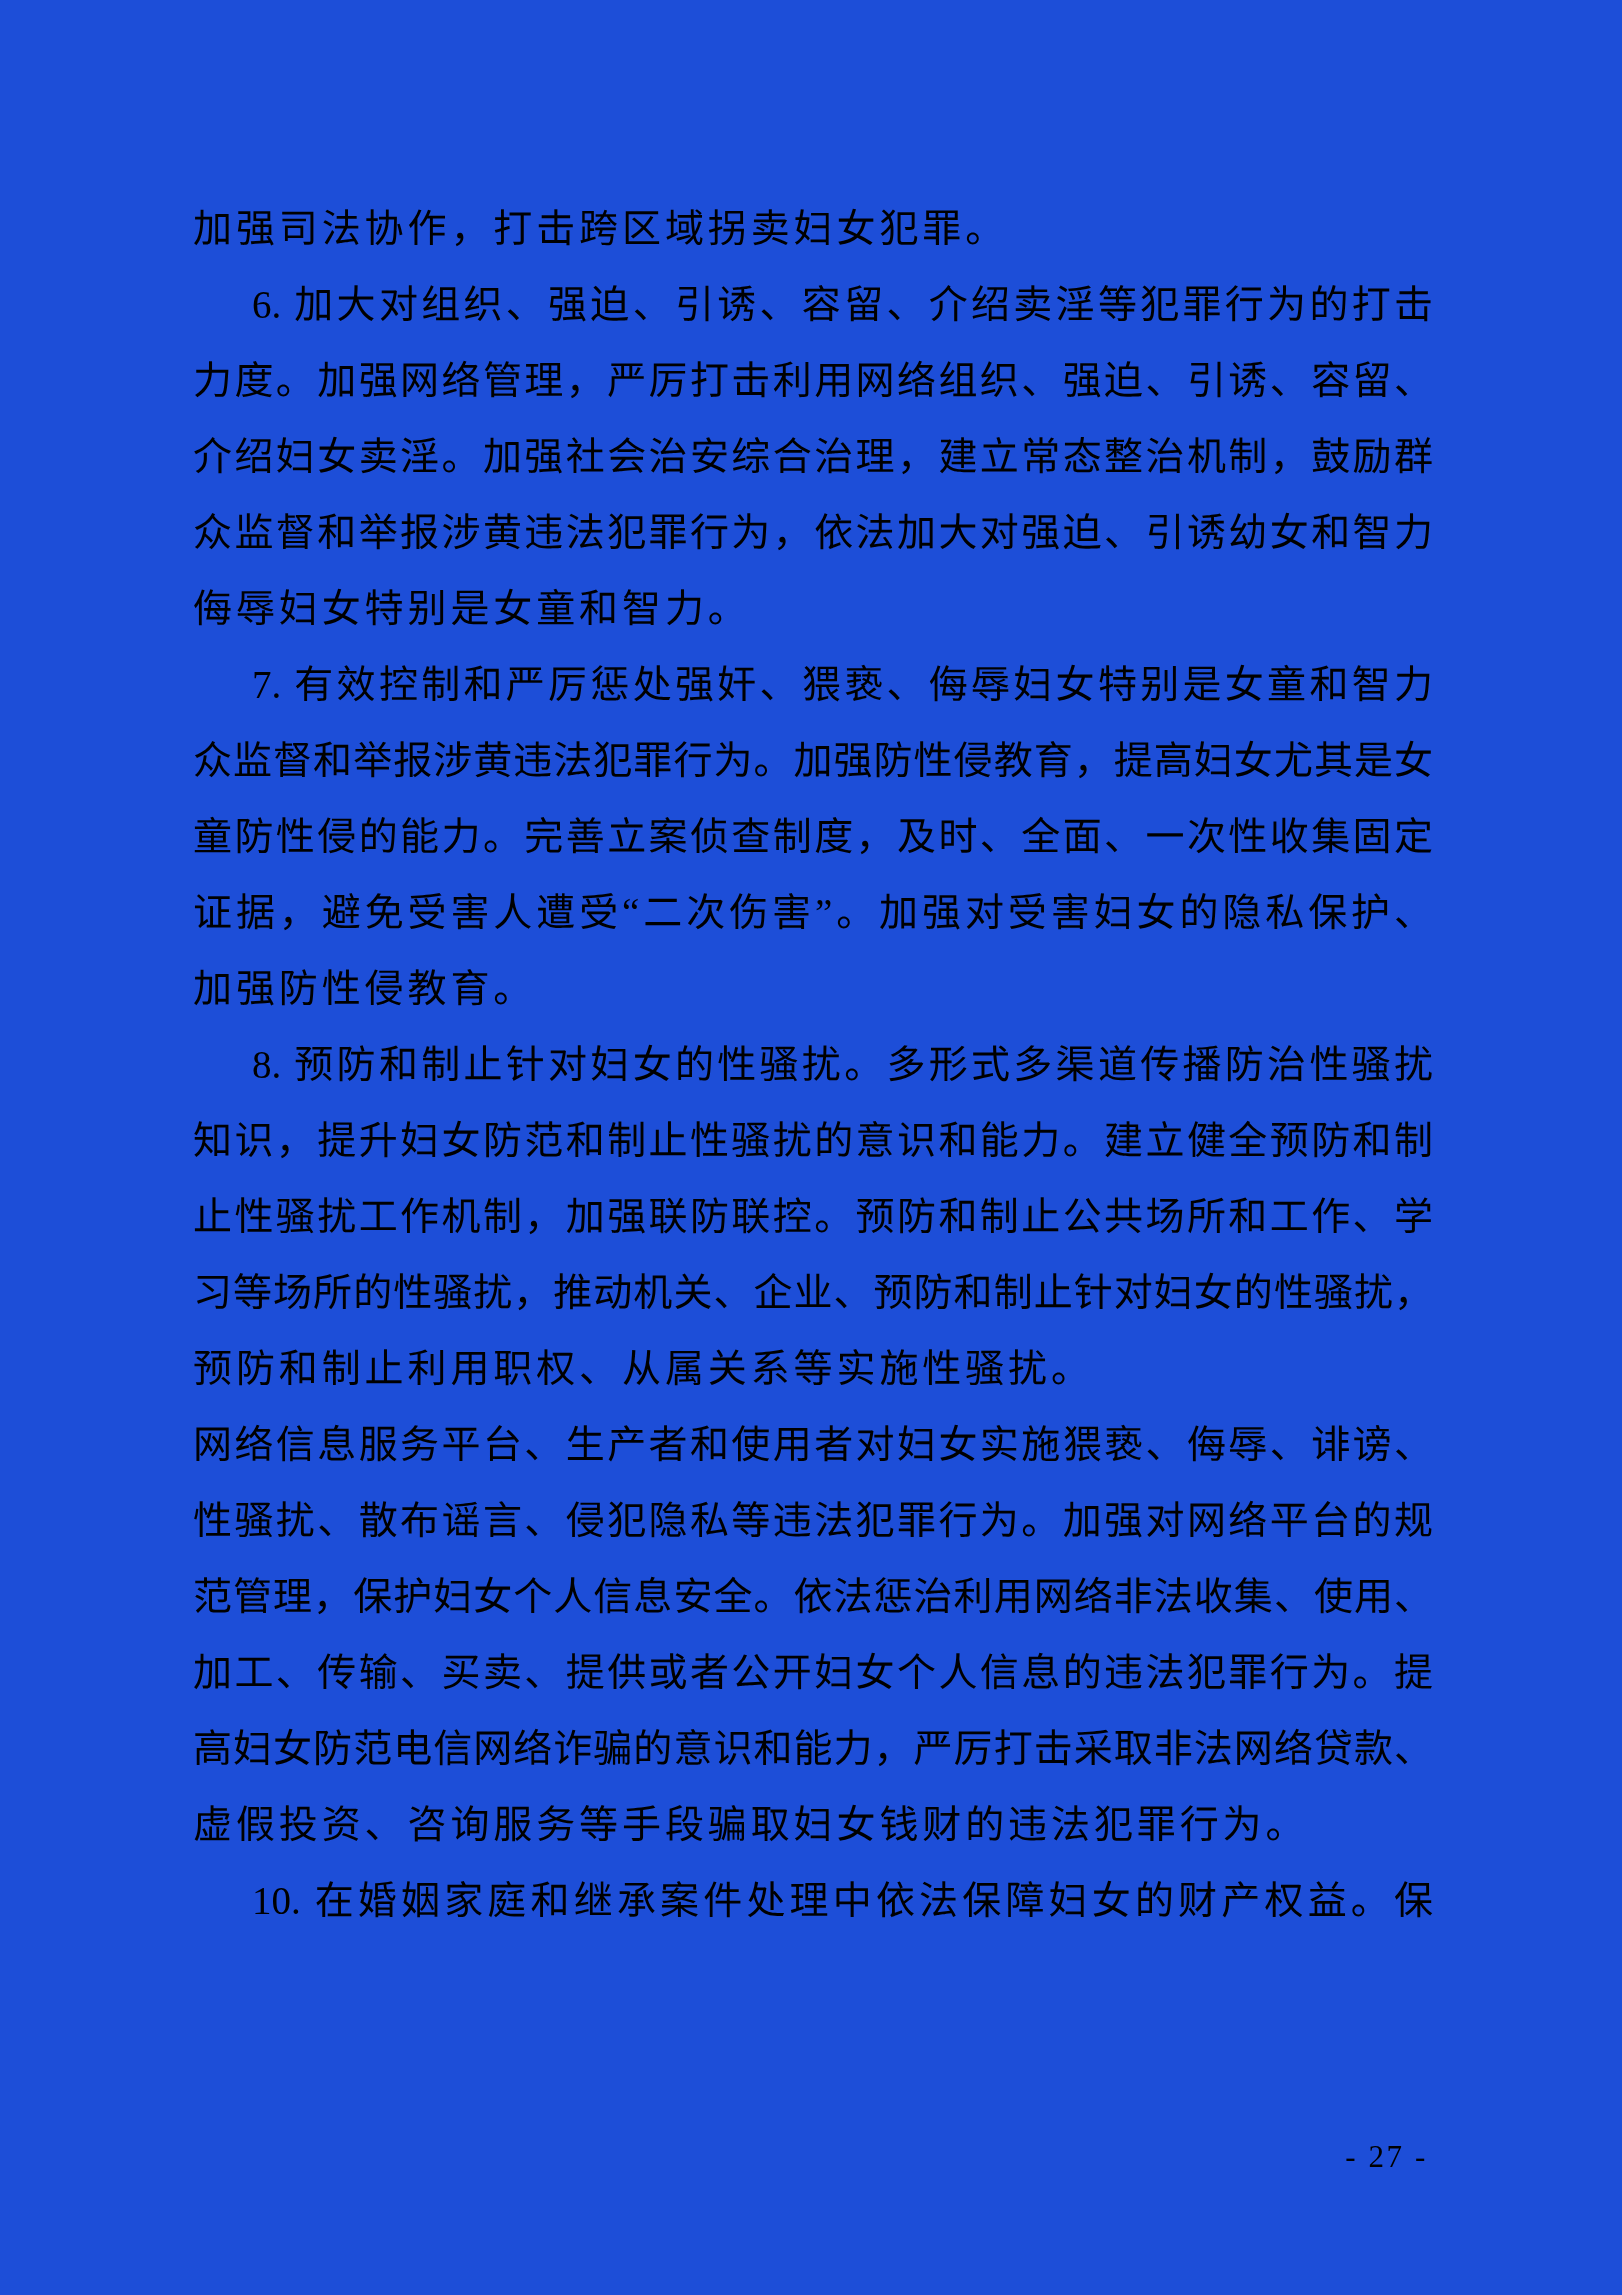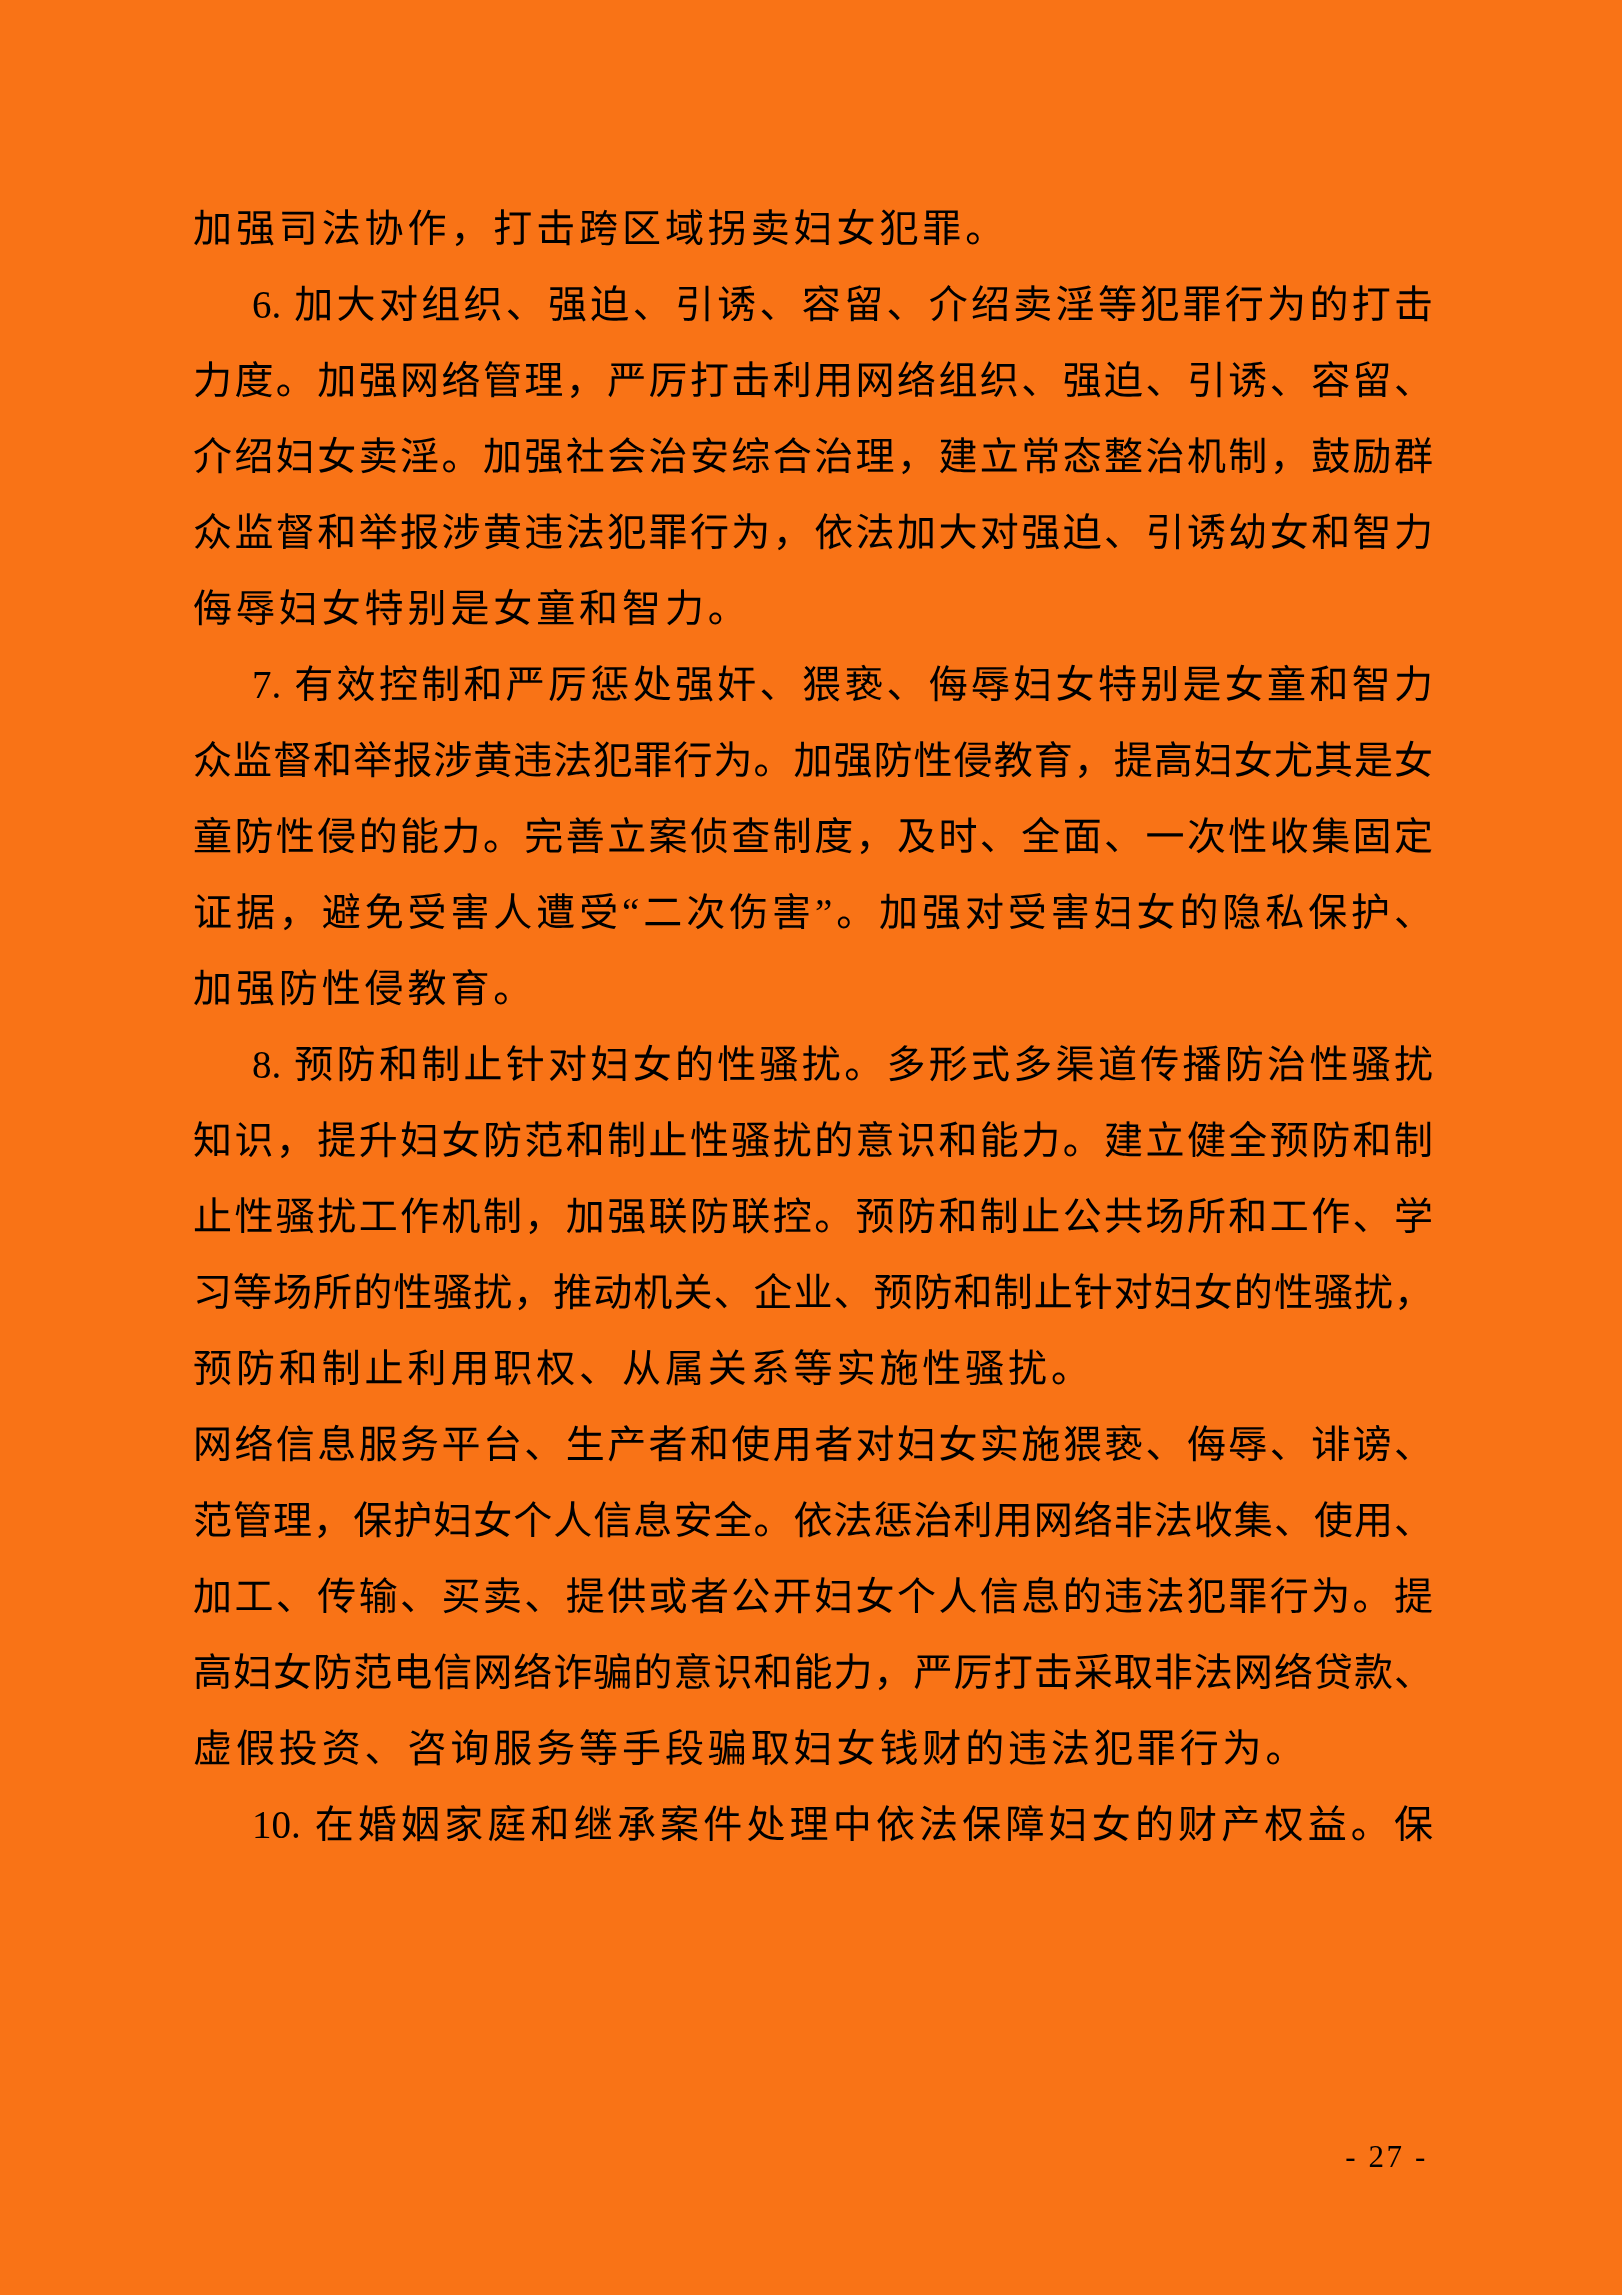--- a/index.html
+++ b/index.html
@@ -4,21 +4,21 @@
 <style>
   html, body {
     margin: 0;
     padding: 0;
     background: #ffffff;
   }
   .page {
     position: relative;
     width: 1622px;
     height: 2295px;
-    background: #f97316;
+    background: #1d4ed8;
     color: #000000;
     font-family: "Liberation Serif", "DejaVu Serif", serif;
     overflow: hidden;
   }
   .body-text {
     position: absolute;
     left: 193px;
     top: 191px;
     width: 1240px;
   }
@@ -65,20 +65,21 @@
       <div class="line fill">众监督和举报涉黄违法犯罪行为。加强防性侵教育，提高妇女尤其是女</div>
       <div class="line fill">童防性侵的能力。完善立案侦查制度，及时、全面、一次性收集固定</div>
       <div class="line fill">证据，避免受害人遭受“二次伤害”。加强对受害妇女的隐私保护、</div>
       <div class="line">加强防性侵教育。</div>
       <div class="line indent fill">8. 预防和制止针对妇女的性骚扰。多形式多渠道传播防治性骚扰</div>
       <div class="line fill">知识，提升妇女防范和制止性骚扰的意识和能力。建立健全预防和制</div>
       <div class="line fill">止性骚扰工作机制，加强联防联控。预防和制止公共场所和工作、学</div>
       <div class="line fill">习等场所的性骚扰，推动机关、企业、预防和制止针对妇女的性骚扰，</div>
       <div class="line">预防和制止利用职权、从属关系等实施性骚扰。</div>
       <div class="line fill">网络信息服务平台、生产者和使用者对妇女实施猥亵、侮辱、诽谤、</div>
+      <div class="line fill">性骚扰、散布谣言、侵犯隐私等违法犯罪行为。加强对网络平台的规</div>
       <div class="line fill">范管理，保护妇女个人信息安全。依法惩治利用网络非法收集、使用、</div>
       <div class="line fill">加工、传输、买卖、提供或者公开妇女个人信息的违法犯罪行为。提</div>
       <div class="line fill">高妇女防范电信网络诈骗的意识和能力，严厉打击采取非法网络贷款、</div>
       <div class="line">虚假投资、咨询服务等手段骗取妇女钱财的违法犯罪行为。</div>
       <div class="line indent fill">10. 在婚姻家庭和继承案件处理中依法保障妇女的财产权益。保</div>
     </div>
   <div class="footer-page-number">- 27 -</div>
 </div>
 
 

